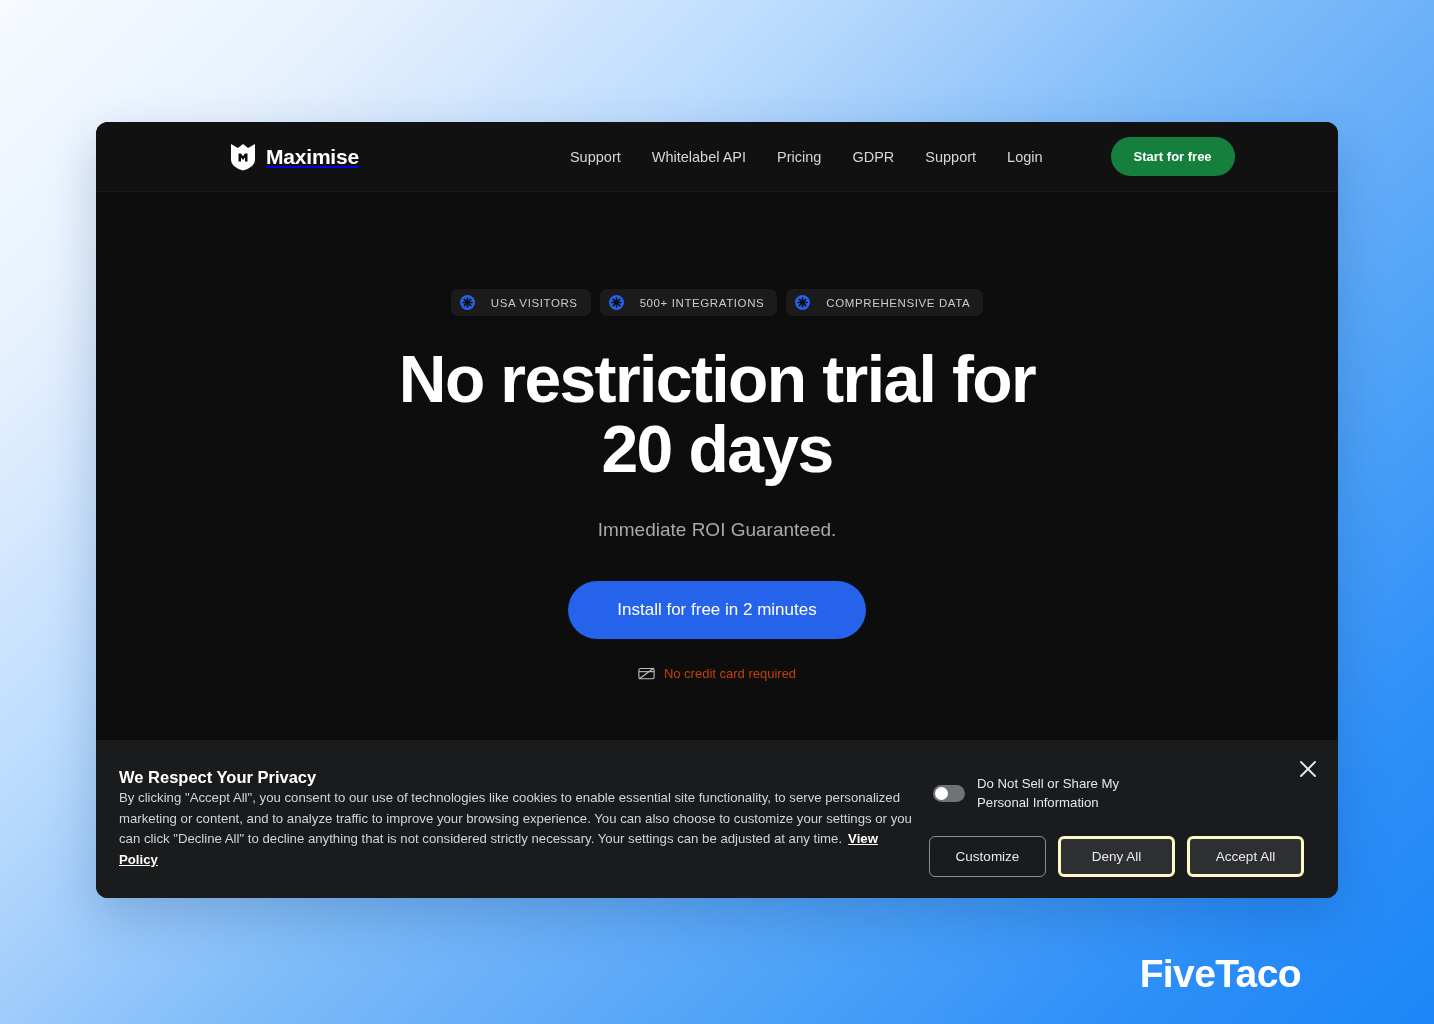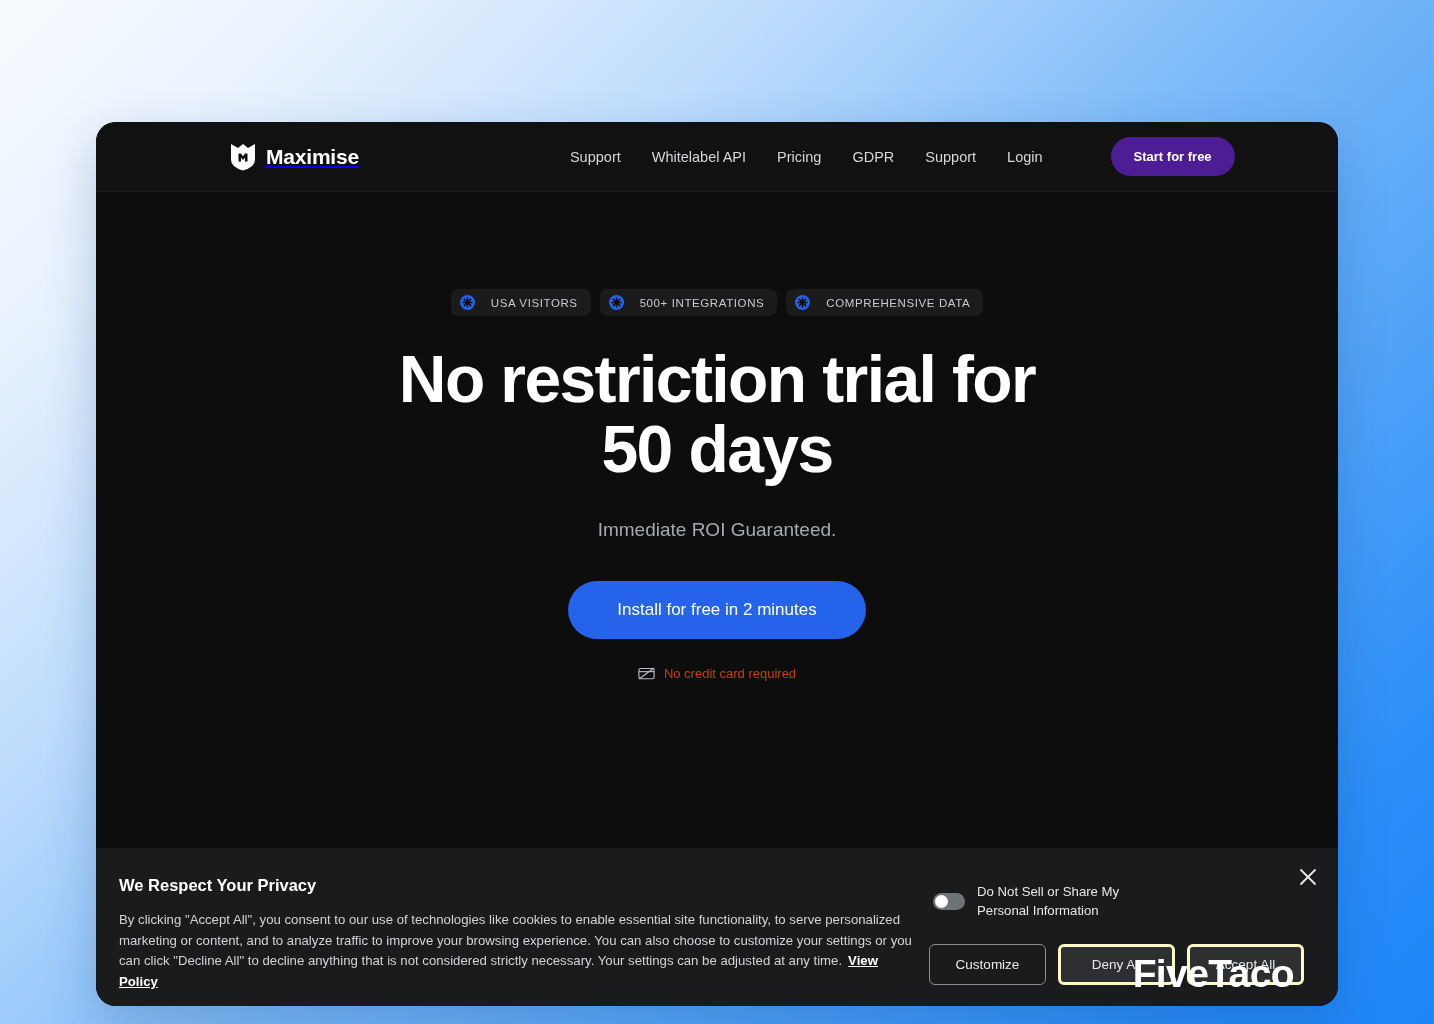--- a/index.html
+++ b/index.html
@@ -23,23 +23,23 @@
         #1d86f8 100%);
     position: relative;
   }
 
   
   .site-card {
     position: absolute;
     left: 96px;
     top: 122px;
     width: 1242px;
-    height: 884px;
+    height: 776px;
     background: #0d0d0d;
-    border-radius: 20px;
+    border-radius: 12px;
     overflow: hidden;
     box-shadow: 0 18px 50px rgba(10, 50, 110, 0.22);
   }
 
   
   .navbar {
     height: 70px;
     display: flex;
     align-items: center;
     padding: 0 38px 0 38px;
@@ -69,21 +69,21 @@
   }
   .nav-link {
     color: #d5d6d8;
     font-size: 14.5px;
     text-decoration: none;
     white-space: nowrap;
   }
 
   .btn-start {
     margin-left: 37px;
-    background: #4c1d95;
+    background: #15803d;
     color: #ffffff;
     font-size: 13px;
     font-weight: 600;
     border: none;
     border-radius: 999px;
     padding: 12px 23px;
     cursor: pointer;
     font-family: inherit;
     white-space: nowrap;
   }
@@ -173,21 +173,21 @@
     background: #1a1b1d;
     padding: 28px 34px 0 23px;
     display: flex;
   }
 
   .cookie-left { width: 800px; }
   .cookie-title {
     color: #ffffff;
     font-size: 16.5px;
     font-weight: 700;
-    margin-bottom: 15px;
+    margin-bottom: 1px;
   }
   .cookie-body {
     color: #d2d4d7;
     font-size: 13.2px;
     line-height: 1.56;
   }
   .cookie-policy {
     color: #ffffff;
     font-weight: 700;
     text-decoration: underline;
@@ -257,21 +257,21 @@
     background: none;
     border: none;
     cursor: pointer;
     padding: 0;
   }
   .cookie-close svg { display: block; }
 
   
   .watermark {
     position: absolute;
-    right: 140px;
+    right: 133px;
     bottom: 28px;
     color: #ffffff;
     font-size: 39px;
     font-weight: 700;
     letter-spacing: -0.6px;
   }
 </style>
 </head>
 <body>
 
@@ -343,21 +343,21 @@
               <line x1="3.2" y1="8" x2="12.8" y2="8"></line>
               <line x1="4.6" y1="4.6" x2="11.4" y2="11.4"></line>
               <line x1="11.4" y1="4.6" x2="4.6" y2="11.4"></line>
             </g>
           </svg>
         </span>
         <span class="badge-label">COMPREHENSIVE DATA</span>
       </div>
     </div>
 
-    <h1 class="headline">No restriction trial for 50 days</h1>
+    <h1 class="headline">No restriction trial for 20 days</h1>
 
     <p class="subhead">Immediate ROI Guaranteed.</p>
 
     <button class="btn-install">Install for free in 2 minutes</button>
 
     <div class="nocard">
       <span>
         <svg class="nocard-icon" viewBox="0 0 18 14" aria-hidden="true">
           <rect x="0.8" y="1.6" width="16.4" height="11" rx="1.8" fill="none" stroke="#babcc0" stroke-width="1.2"></rect>
           <line x1="0.8" y1="5" x2="17.2" y2="5" stroke="#babcc0" stroke-width="1.2"></line>

